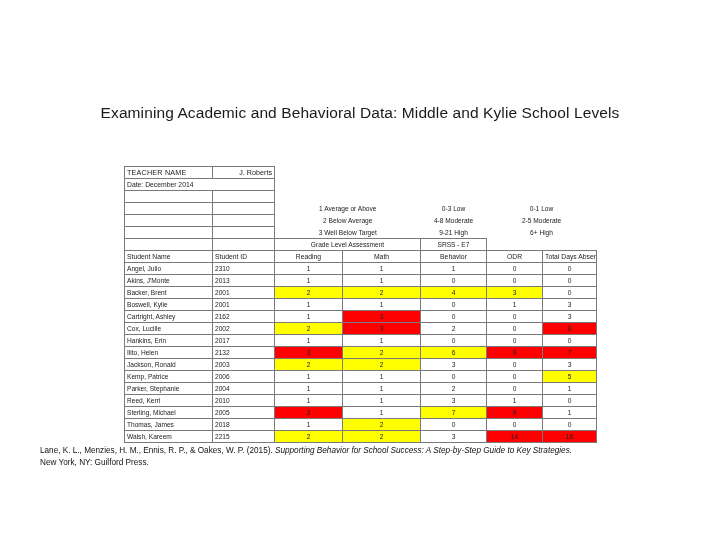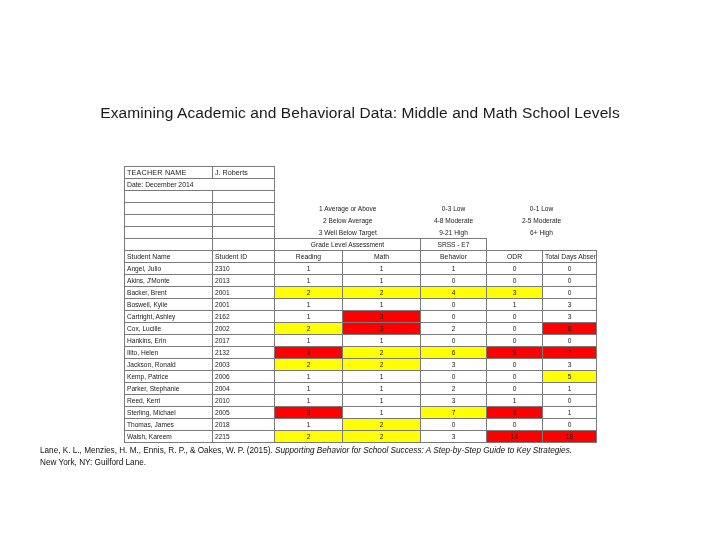--- a/index.html
+++ b/index.html
@@ -40,21 +40,21 @@
   }
   table.data td {
     border: 0.7px solid #7a7a7a;
     height: 11px;
     padding: 0 2px;
     vertical-align: middle;
     overflow: hidden;
     white-space: nowrap;
   }
   .c-name { width: 88px; text-align: left; }
-  .c-id   { width: 62px; text-align: left; }
+  .c-id   { width: 62px; text-align: right; }
   .c-read { width: 68px; text-align: center; }
   .c-math { width: 78px; text-align: center; }
   .c-beh  { width: 66px; text-align: center; }
   .c-odr  { width: 56px; text-align: center; }
   .c-abs  { width: 54px; text-align: center; }
 
   .hdr-teacher td { height: 12px; }
   .teacher-label { font-size: 7.2px; letter-spacing: .2px; }
   .teacher-name { font-size: 7.2px; }
   .date-row td { font-size: 6.8px; }
@@ -82,21 +82,21 @@
     width: 650px;
     font-size: 8.2px;
     line-height: 1.45;
     color: #111;
   }
   .citation i { }
 </style>
 </head>
 <body>
 
-<div class="slide-title">Examining Academic and Behavioral Data:  Middle and Math School Levels</div>
+<div class="slide-title">Examining Academic and Behavioral Data:  Middle and Kylie School Levels</div>
 
 <div class="table-wrap">
   <table class="data">
     <colgroup>
       <col style="width:88px">
         <col style="width:62px">
         <col style="width:68px">
       <col style="width:78px">
         <col style="width:66px">
         <col style="width:56px">
@@ -301,14 +301,14 @@
           <td class="c-beh white">3</td>
           <td class="c-odr red">14</td>
           <td class="c-abs red">18</td>
         </tr>
       </tbody>
   </table>
 </div>
 
 <div class="citation">
   <span>Lane, K. L., Menzies, H. M., Ennis, R. P., &amp; Oakes, W. P. (2015). </span><i>Supporting Behavior for School Success: A Step-by-Step Guide to Key Strategies.</i><br>
-  <span>New York, NY: Guilford Lane.</span>
+  <span>New York, NY: Guilford Press.</span>
 </div>
 
 </body></html>

